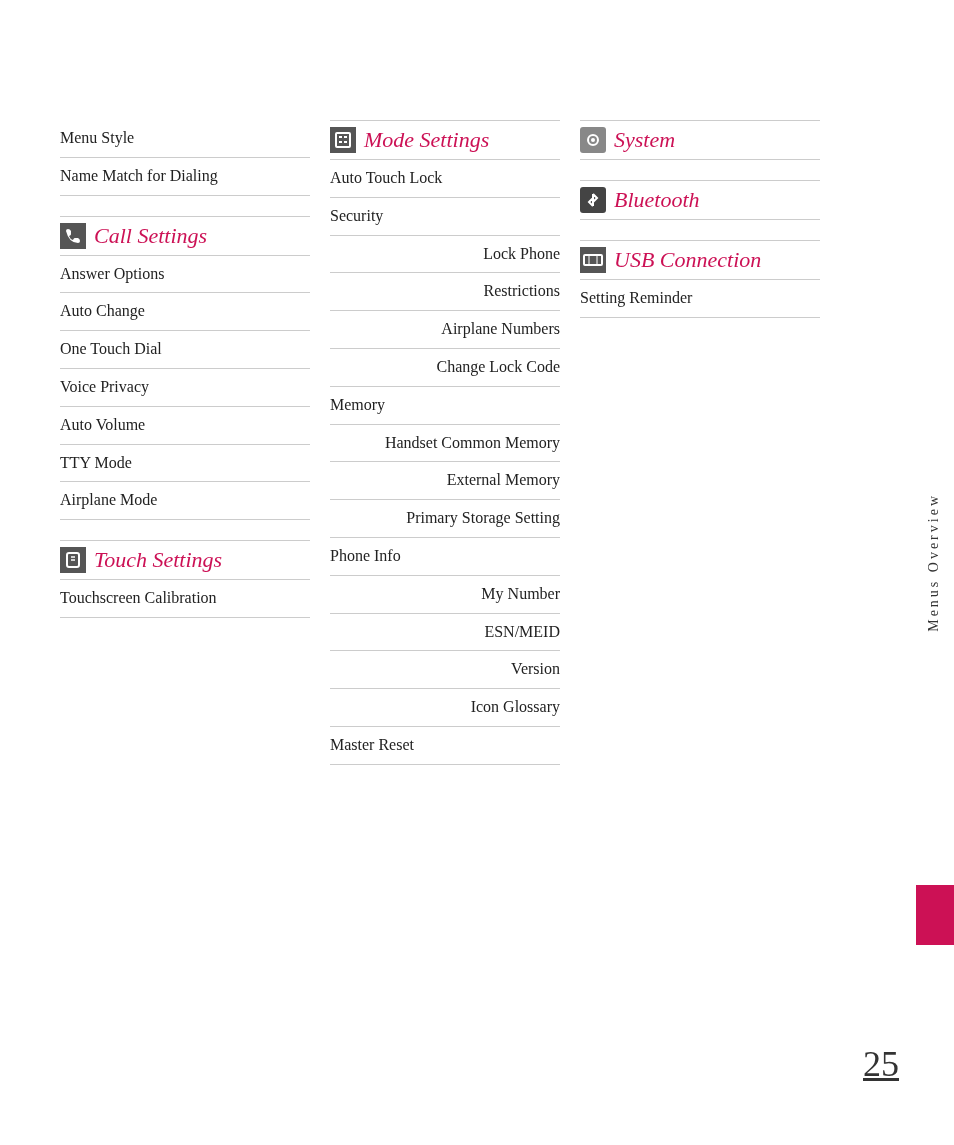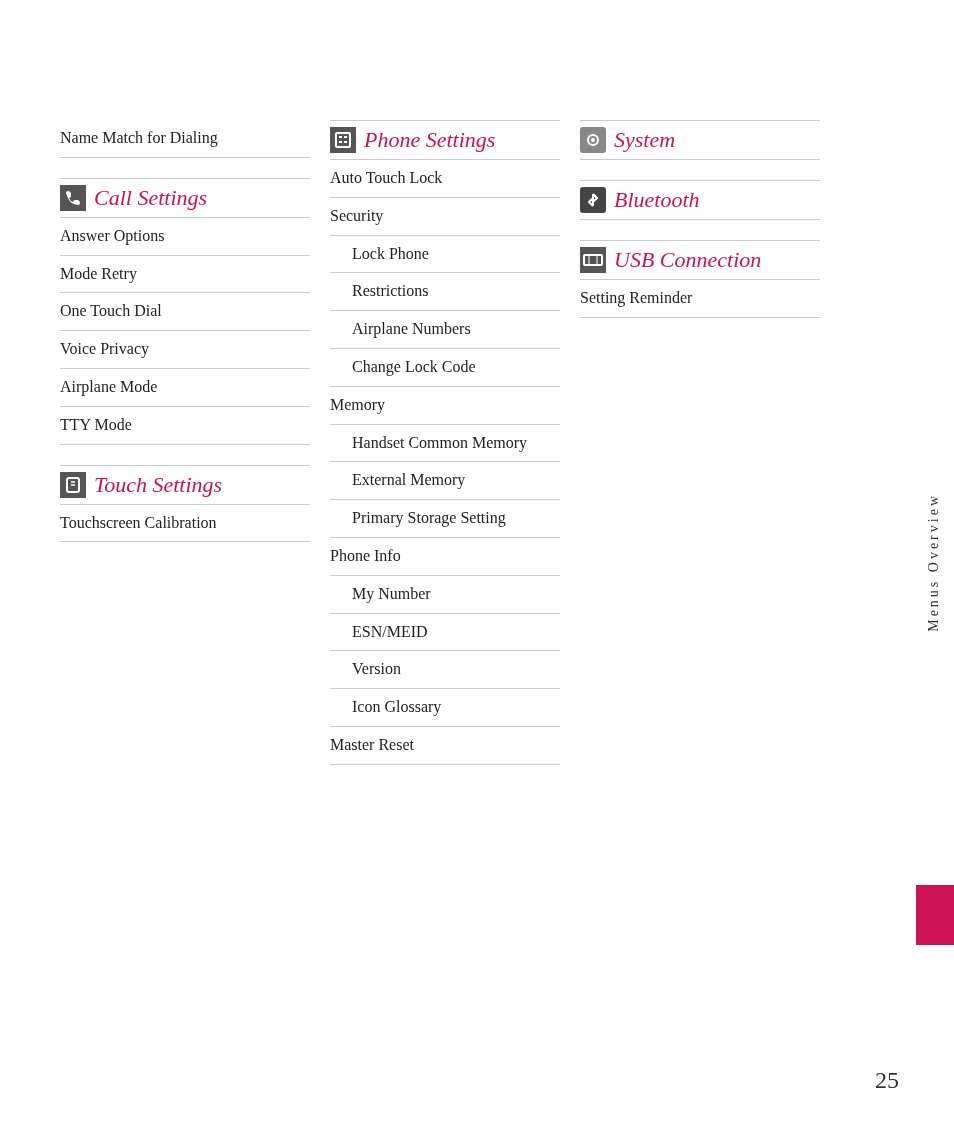--- a/index.html
+++ b/index.html
@@ -97,20 +97,21 @@
     .menu-item {
       border-bottom: 1px solid #ccc;
       padding: 8px 0;
       font-size: 16px;
       color: #222;
       line-height: 1.3;
     }
 
     .menu-item.indented {
       padding-left: 22px;
+      text-align: right;
     }
 
     
     .sidebar-text {
       position: absolute;
       right: 0;
       top: 0;
       height: 1145px;
       width: 40px;
       display: flex;
@@ -134,58 +135,61 @@
       height: 60px;
       background: #cc1155;
       position: absolute;
       right: 0;
       bottom: 200px;
     }
 
     
     .page-number {
       position: absolute;
-      bottom: 51px;
+      bottom: 60px;
       right: 55px;
-      font-size: 24px;
+      font-size: 36px;
       color: #333;
+      text-decoration: underline;
     }
 
     
     .section-gap {
       height: 20px;
     }
   </style>
 </head>
 <body>
 
 <div class="page-content">
 
   <div class="col1">
 
+    <div class="menu-item">Menu Style</div>
     <div class="menu-item">Name Match for Dialing</div>
 
     <div class="section-gap"></div>
 
     <div class="section-header">
       <div class="icon-box call-icon-bg" style="background: rgb(85, 85, 85);">
           <svg width="18" height="18" viewBox="0 0 18 18">
             <path d="M4 2 Q6 2 7 4 L7 7 Q7 8 6 8.5 L5 9 Q6 12 9 13 L9.5 12 Q10 11 11 11 L14 11 Q16 12 16 14 Q16 16 14 16 Q5 16 2 4 Q2 2 4 2Z" fill="white"></path>
           </svg>
         </div>
       <span class="section-title">Call Settings</span>
     </div>
 
     <div>
       <div class="menu-item">Answer Options</div>
-      <div class="menu-item">Mode Retry</div>
+      <div class="menu-item">Auto Change</div>
       <div class="menu-item">One Touch Dial</div>
       <div class="menu-item">Voice Privacy</div>
+      <div class="menu-item">Auto Volume</div>
+      <div class="menu-item">TTY Mode</div>
       <div class="menu-item">Airplane Mode</div>
-      <div class="menu-item">TTY Mode</div>
     </div>
 
     <div class="section-gap"></div>
 
     <div class="section-header">
       <div class="icon-box touch-icon-bg" style="background: rgb(85, 85, 85);">
           <svg width="18" height="18" viewBox="0 0 18 18">
             <rect x="3" y="2" width="12" height="14" rx="2" fill="none" stroke="white" stroke-width="2"></rect>
             <line x1="7" y1="6" x2="11" y2="6" stroke="white" stroke-width="1.5"></line>
             <line x1="7" y1="9" x2="11" y2="9" stroke="white" stroke-width="1.5"></line>
@@ -204,21 +208,21 @@
     <div class="section-header">
       <div class="icon-box phone-icon-bg" style="background: rgb(85, 85, 85);">
           <svg width="18" height="18" viewBox="0 0 18 18">
             <rect x="2" y="2" width="14" height="14" rx="1" fill="none" stroke="white" stroke-width="2"></rect>
             <rect x="5" y="5" width="3" height="2" fill="white"></rect>
             <rect x="10" y="5" width="3" height="2" fill="white"></rect>
             <rect x="5" y="10" width="3" height="2" fill="white"></rect>
             <rect x="10" y="10" width="3" height="2" fill="white"></rect>
           </svg>
         </div>
-      <span class="section-title">Phone Settings</span>
+      <span class="section-title">Mode Settings</span>
     </div>
 
     <div>
       <div class="menu-item">Auto Touch Lock</div>
       <div class="menu-item">Security</div>
       <div class="menu-item indented">Lock Phone</div>
       <div class="menu-item indented">Restrictions</div>
       <div class="menu-item indented">Airplane Numbers</div>
       <div class="menu-item indented">Change Lock Code</div>
       <div class="menu-item">Memory</div>

